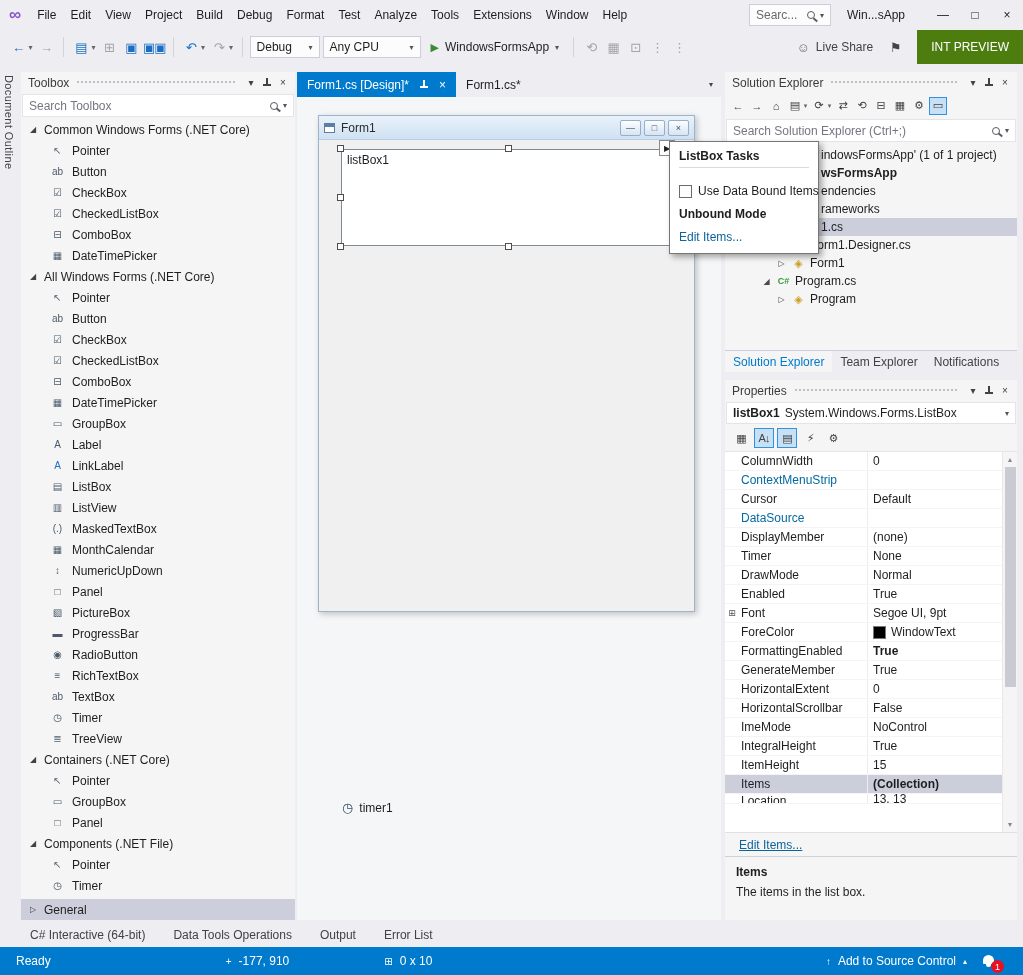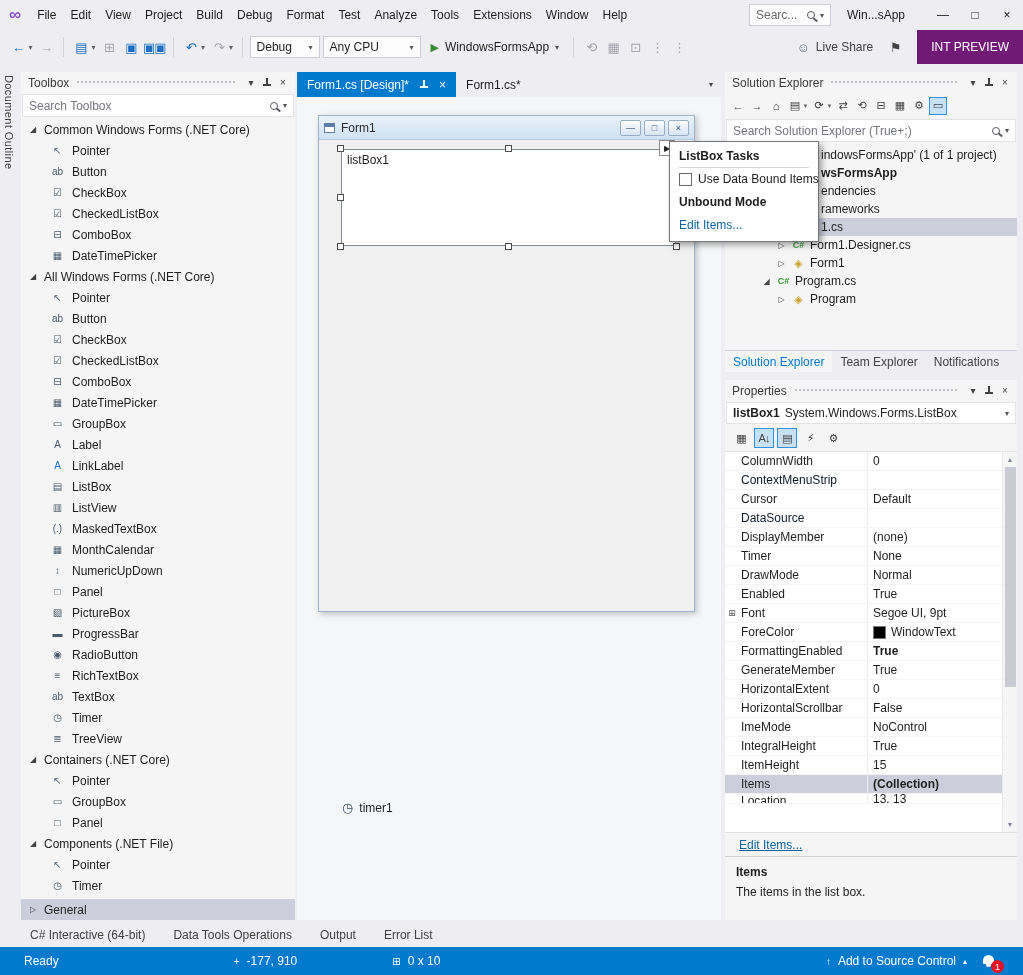--- a/index.html
+++ b/index.html
@@ -34,21 +34,21 @@
   .c-blue{color:#1B6EC2}
   .c-dim{color:#A4A4AC}
   .c-orange{color:#C27D1A}
   .tb-sep{width:1px;height:20px;background:#D3D3DA;margin:0 4px;flex:none}
   .combo{display:flex;align-items:center;justify-content:space-between;height:22px;border:1px solid #CCCEDB;background:#FCFCFC;padding:0 6px;gap:6px;white-space:nowrap}
   .run-btn{display:flex;align-items:center;gap:6px;padding:0 7px;height:24px;white-space:nowrap}
   .play{color:#388A34;font-size:11px}
   .tb-right{margin-left:auto;display:flex;align-items:center;gap:12px;height:100%}
   .live-share{display:flex;align-items:center;gap:6px;color:#424242;white-space:nowrap}
   .ls-icon{color:#5B6B7D;font-size:13px}
-  .preview-badge{height:100%;display:flex;align-items:center;padding:4px 14px;background:#701a75;color:#FFF;white-space:nowrap}
+  .preview-badge{height:100%;display:flex;align-items:center;padding:4px 14px;background:#4d7c0f;color:#FFF;white-space:nowrap}
 
   
   .workspace{position:absolute;top:64px;left:0;width:1023px;height:858px}
   .left-strip{position:absolute;left:0;top:0;width:21px;height:100%}
   .v-tab{position:absolute;top:11px;left:3px;writing-mode:vertical-rl;font-size:11px;color:#424242;letter-spacing:.4px;white-space:nowrap}
 
   .panel-header{display:flex;align-items:center;height:21px;padding:0 4px 0 7px;color:#3B3B3B;flex:none}
   .ph-title{white-space:nowrap}
   .grip{flex:1;height:5px;margin:0 7px;background-image:radial-gradient(#BFBFC8 .9px,transparent 1px);background-size:4px 4px}
   .hdr-icon{width:16px;height:16px;display:inline-flex;align-items:center;justify-content:center;color:#424242;font-size:10px;flex:none}
@@ -89,21 +89,21 @@
   .handle{position:absolute;width:7px;height:7px;background:#FFF;border:1px solid #4D4D4D}
   .h-nw{left:-5px;top:-5px}.h-n{left:50%;margin-left:-4px;top:-5px}.h-ne{right:-5px;top:-5px}
   .h-w{left:-5px;top:50%;margin-top:-4px}.h-e{right:-5px;top:50%;margin-top:-4px}
   .h-sw{left:-5px;bottom:-5px}.h-s{left:50%;margin-left:-4px;bottom:-5px}.h-se{right:-5px;bottom:-5px}
   .smart-tag-btn{position:absolute;left:362px;top:68px;width:16px;height:16px;background:#FFF;border:1px solid #8C8C8C;display:flex;align-items:center;justify-content:center;font-size:8px;color:#1E1E1E;z-index:30}
   .tray-item{position:absolute;left:45px;top:703px;display:flex;align-items:center;gap:6px}
   .tray-icon{color:#3E5468;font-size:13px}
 
   
   .smart-popup{position:absolute;left:669px;top:77px;width:150px;background:#FFF;border:1px solid #767676;box-shadow:3px 3px 6px rgba(0,0,0,.35);z-index:60;padding:7px 9px 9px}
-  .sp-title{font-weight:bold;padding-bottom:4px;border-bottom:1px solid #DADADA;margin-bottom:4px;white-space:nowrap}
+  .sp-title{font-weight:bold;padding-bottom:4px;border-bottom:1px solid #DADADA;margin-bottom:16px;white-space:nowrap}
   .sp-check{display:flex;align-items:center;gap:6px;margin-bottom:9px;white-space:nowrap}
   .checkbox{width:13px;height:13px;border:1px solid #6B6B6B;background:#FCFCFC;flex:none}
   .sp-mode{font-weight:bold;margin-bottom:9px;white-space:nowrap}
   .sp-link{color:#0E639C;white-space:nowrap}
 
   
   .right-col{position:absolute;left:725px;top:8px;width:292px;height:848px}
   .sol-exp{position:absolute;top:0;left:0;right:0;height:300px;background:#F5F5F5;display:flex;flex-direction:column}
   .se-toolbar{display:flex;align-items:center;height:25px;padding:0 4px;gap:1px;flex:none}
   .se-ti{min-width:18px;height:18px;display:inline-flex;align-items:center;justify-content:center;font-size:11px;color:#444}
@@ -129,38 +129,38 @@
   .props-toolbar{height:26px;display:flex;align-items:center;gap:3px;padding:0 6px;flex:none}
   .pt-icon{min-width:20px;height:20px;display:inline-flex;align-items:center;justify-content:center;font-size:11px;color:#444;letter-spacing:-1px}
   .pt-icon.pressed{background:#C7E0F4;border:1px solid #3392DF}
   .grid-wrap{flex:1;position:relative;background:#FFF;border-top:1px solid #E3E3E9;overflow:hidden}
   #prop-grid{margin-right:15px}
   .prop-row{display:flex;height:19px;align-items:center;border-bottom:1px solid #F4F4F6;white-space:nowrap}
   .prop-row.clipped{height:10px;overflow:hidden;align-items:flex-start}
   .prop-gutter{width:14px;text-align:center;font-size:9px;color:#555;flex:none}
   .prop-name{width:128px;overflow:hidden;padding-left:2px;flex:none}
   .prop-value{flex:1;display:flex;align-items:center;gap:5px;padding-left:5px;border-left:1px solid #ECECEF;overflow:hidden;height:100%}
-  .prop-row.muted .prop-name{color:#0f172a}
+  .prop-row.muted .prop-name{color:#0369a1}
   .prop-row.boldv .pv-text{font-weight:bold}
   .prop-row.selrow{background:#CCCEDB}
   .swatch{width:13px;height:13px;border:1px solid #777;flex:none}
   .grid-scroll{position:absolute;right:0;top:0;bottom:0;width:15px;background:#F5F5F5;border-left:1px solid #E8E8E8;display:flex;flex-direction:column;align-items:center}
   .gs-arrow{font-size:7px;color:#848999;padding:4px 0}
   .gs-thumb{width:11px;height:58%;background:#C9CAD2}
   .gs-fill{flex:1}
   .edit-items-row{height:24px;display:flex;align-items:center;padding-left:14px;border-top:1px solid #E0E0E3;background:#F5F5F5;flex:none}
   .edit-link{color:#0E639C;text-decoration:underline}
   .desc{height:64px;border-top:1px solid #D0D0D7;padding:8px 11px;background:#F5F5F5;flex:none}
   .desc-title{font-weight:bold;margin-bottom:6px}
 
   
   .bottom-tabs{position:absolute;left:0;right:0;top:922px;height:25px;display:flex;align-items:center;gap:28px;padding-left:30px;color:#424242}
   .b-tab{white-space:nowrap}
   .statusbar{position:absolute;left:0;right:0;top:947px;height:28px;background:#007ACC;color:#FFF;display:flex;align-items:center}
-  .sb-ready{margin-left:24px}
+  .sb-ready{margin-left:16px}
   .sb-group{display:flex;align-items:center;gap:7px;white-space:nowrap}
   .sb-pos{margin-left:175px}
   .sb-size{margin-left:95px}
   .sb-spacer{flex:1}
   .sb-ico{font-size:10px}
   .sb-src{margin-right:16px}
   .bell-wrap{position:relative;margin-right:28px;width:12px;height:12px}
   .bell-icon{position:absolute;left:0;top:0;width:11px;height:9px;background:#FFF;border-radius:6px 6px 1px 1px}
   .bell-icon::after{content:"";position:absolute;left:3px;bottom:-3px;width:5px;height:3px;background:#FFF;border-radius:0 0 3px 3px}
   .badge{position:absolute;right:-9px;bottom:-6px;width:13px;height:13px;background:#E81123;border-radius:50%;color:#FFF;font-size:9px;display:flex;align-items:center;justify-content:center}
@@ -502,21 +502,21 @@
             <span class="se-ti">⟳</span>
             <span class="se-ti small">▾</span>
             <span class="se-ti">⇄</span>
             <span class="se-ti">⟲</span>
             <span class="se-ti">⊟</span>
             <span class="se-ti">▦</span>
             <span class="se-ti">⚙</span>
             <span class="se-ti pressed">▭</span>
           </div>
         <div class="search-box">
-          <span class="sb-text">Search Solution Explorer (True+;)</span>
+          <span class="sb-text">Search Solution Explorer (Ctrl+;)</span>
           <span class="mag-icon"></span>
           <span class="caret">▾</span>
         </div>
         <div class="se-tree" id="se-tree">
             <div class="se-row frag">
               <span class="se-label">indowsFormsApp' (1 of 1 project)</span>
             </div>
             <div class="se-row frag">
               <span class="se-label b">wsFormsApp</span>
             </div>

